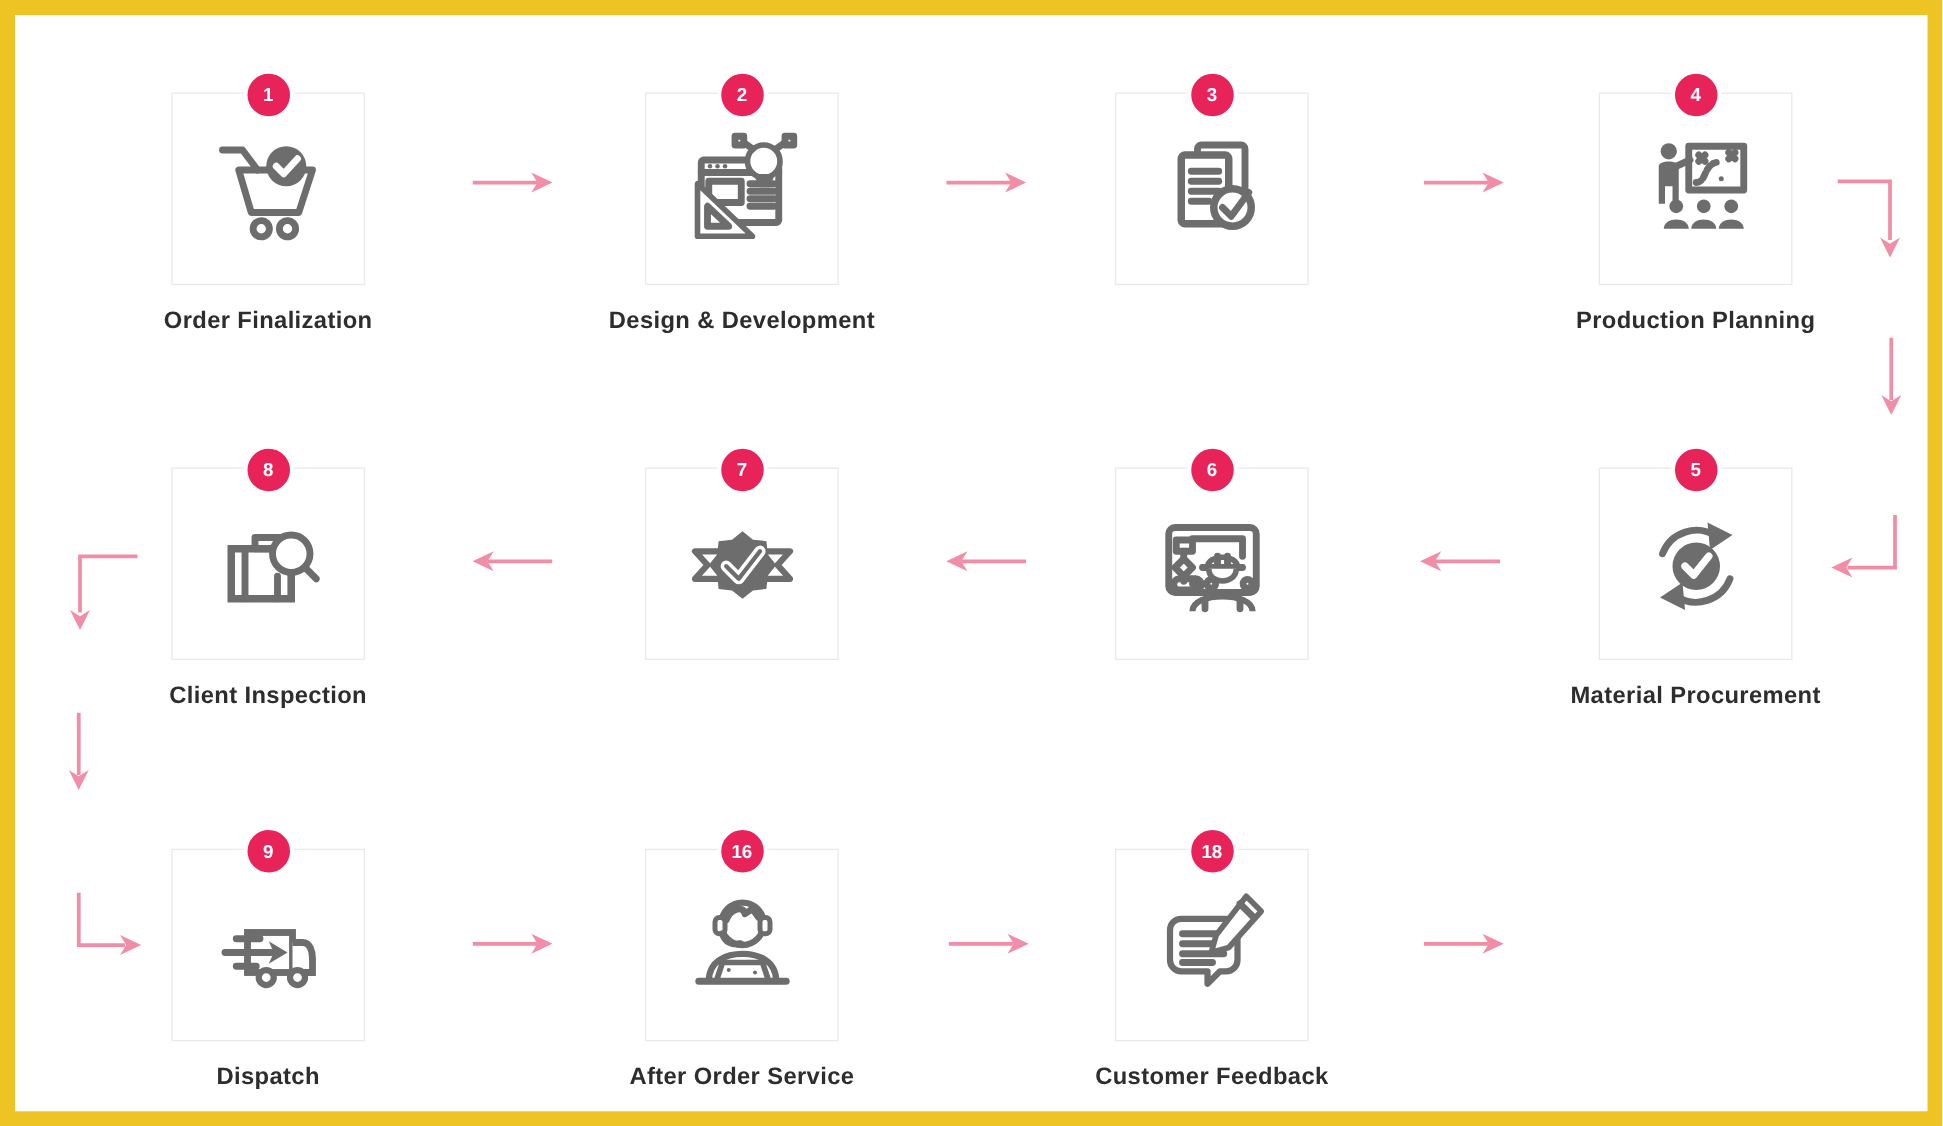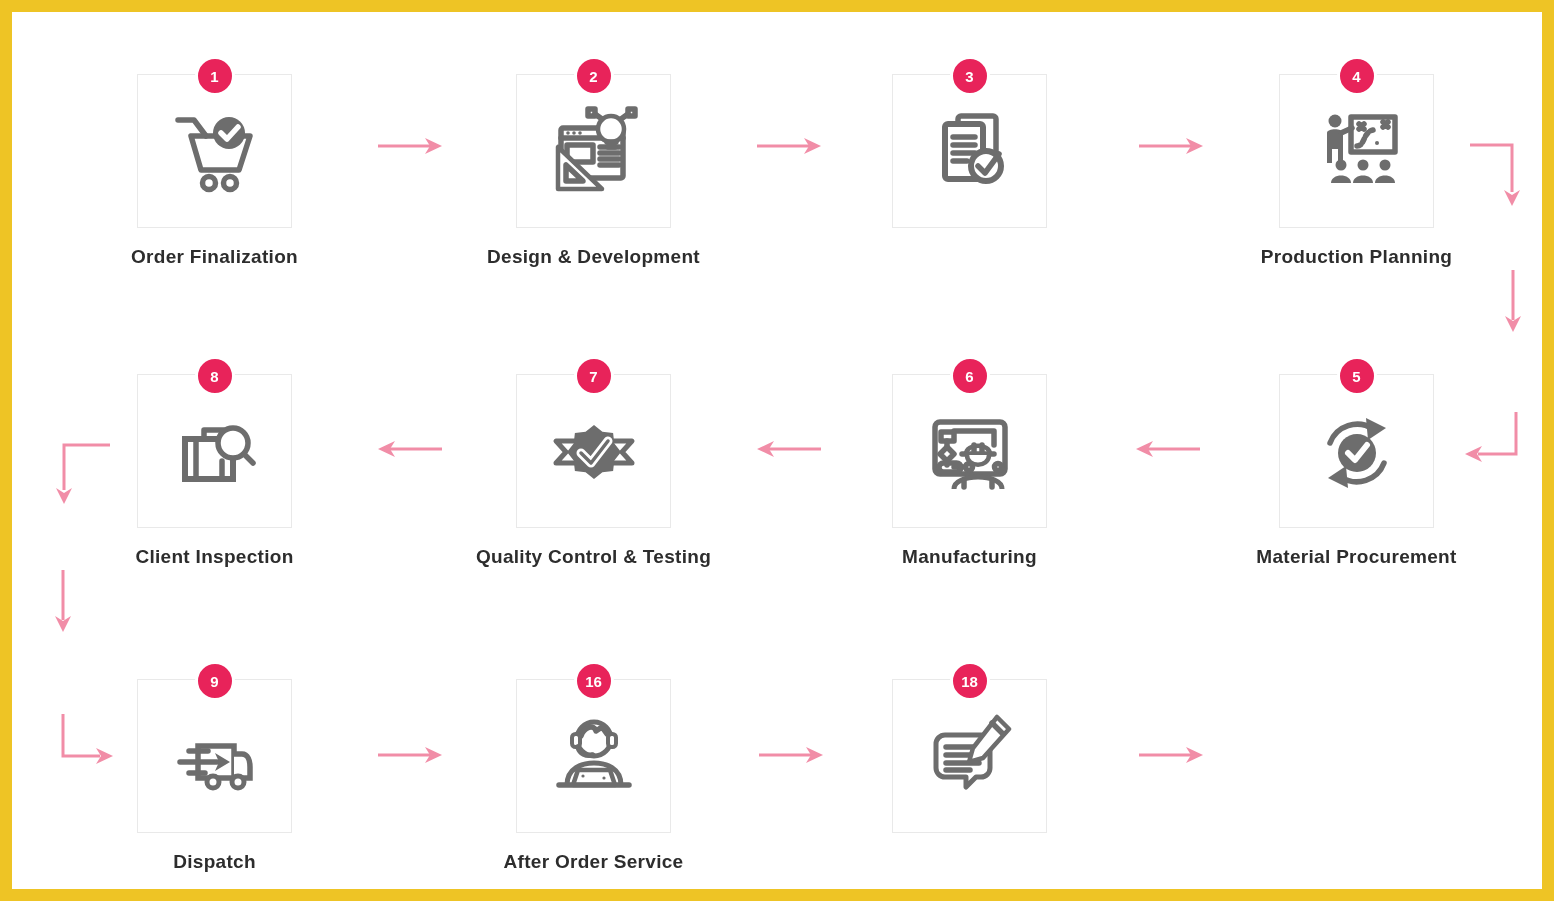--- a/index.html
+++ b/index.html
@@ -141,37 +141,35 @@
         <circle class="s" cx="49" cy="66" r="3.5" stroke-width="4"></circle>
         <circle class="s" cx="78" cy="66" r="3.5" stroke-width="4"></circle>
         <path d="M46,53 C46,42 70,42 70,53" fill="#fff" stroke="#6d6d6d" stroke-width="4.5"></path>
         <path class="s" d="M42,53 H74" stroke-width="4.5"></path>
         <path class="s" d="M54,44 V52 M62,44 V52" stroke-width="3.5"></path>
         <path d="M47,54 C47,67 69,67 69,54" fill="#fff" stroke="#6d6d6d" stroke-width="4.5"></path>
         <path d="M34,88 C34,72 82,72 82,88" fill="#fff" stroke="#6d6d6d" stroke-width="5"></path>
         <path class="s" d="M44,80 V86 M72,80 V86" stroke-width="4"></path>
       </svg>
     </div>
-    <div class="label">Manufacturing</div>
   </div>
 
   <div class="step" style="left:504px;top:362px">
     <div class="badge">
         <span>7</span>
       </div>
     <div class="box">
       <svg class="ic" viewBox="0 0 100 100">
         <polygon points="12,40 42,40 42,62 12,62 22,51" fill="#fff" stroke="#6d6d6d" stroke-width="5" stroke-linejoin="round"></polygon>
         <polygon points="88,40 58,40 58,62 88,62 78,51" fill="#fff" stroke="#6d6d6d" stroke-width="5" stroke-linejoin="round"></polygon>
         <polygon class="f" points="77,51 70.3,59.4 69.1,70.1 58.4,71.3 50,78 41.6,71.3 30.9,70.1 29.7,59.4 23,51 29.7,42.6 30.9,31.9 41.6,30.7 50,24 58.4,30.7 69.1,31.9 70.3,42.6"></polygon>
         <path d="M37,52 L47,62 L64,40" fill="none" stroke="#fff" stroke-width="9" stroke-linecap="round" stroke-linejoin="round"></path>
         <path d="M37,52 L47,62 L64,40" fill="none" stroke="#6d6d6d" stroke-width="3.5" stroke-linecap="round" stroke-linejoin="round"></path>
       </svg>
     </div>
-    <div class="label">Quality Control &amp; Testing</div>
   </div>
 
   <div class="step" style="left:125px;top:362px">
     <div class="badge">
         <span>8</span>
       </div>
     <div class="box">
       <svg class="ic" viewBox="0 0 100 100">
         <rect x="20" y="38" width="48" height="40" fill="#fff" stroke="#6d6d6d" stroke-width="6"></rect>
         <path class="s" d="M31,38 V78" stroke-width="6"></path>
@@ -229,20 +227,21 @@
         <span>18</span>
       </div>
     <div class="box">
       <svg class="ic" viewBox="0 0 100 100">
         <path d="M25,29 H61 C66,29 70,33 70,38 V62 C70,67 66,71 61,71 H56 L46,81 V71 H25 C20,71 16,67 16,62 V38 C16,33 20,29 25,29 Z" fill="#fff" stroke="#6d6d6d" stroke-width="5" stroke-linejoin="round"></path>
         <path class="s" d="M26,41 H55 M26,49 H59 M26,57 H59 M26,64 H50" stroke-width="4"></path>
         <polygon points="77,11 89,23 63,52 49,56 53,42" fill="#fff" stroke="#6d6d6d" stroke-width="4.5" stroke-linejoin="round"></polygon>
         <path class="s" d="M72,17 L83,28" stroke-width="4"></path>
       </svg>
     </div>
+    <div class="label">Customer Feedback</div>
   </div>
 
 
   <div class="arrow" style="left:366px;top:125px">
     <svg width="64" height="18">
         <path class="pk" d="M0,9 H52"></path>
         <polygon class="pf" points="47,1 64,9 47,17 52,9"></polygon>
       </svg>
   </div>
   <div class="arrow" style="left:745px;top:125px">

